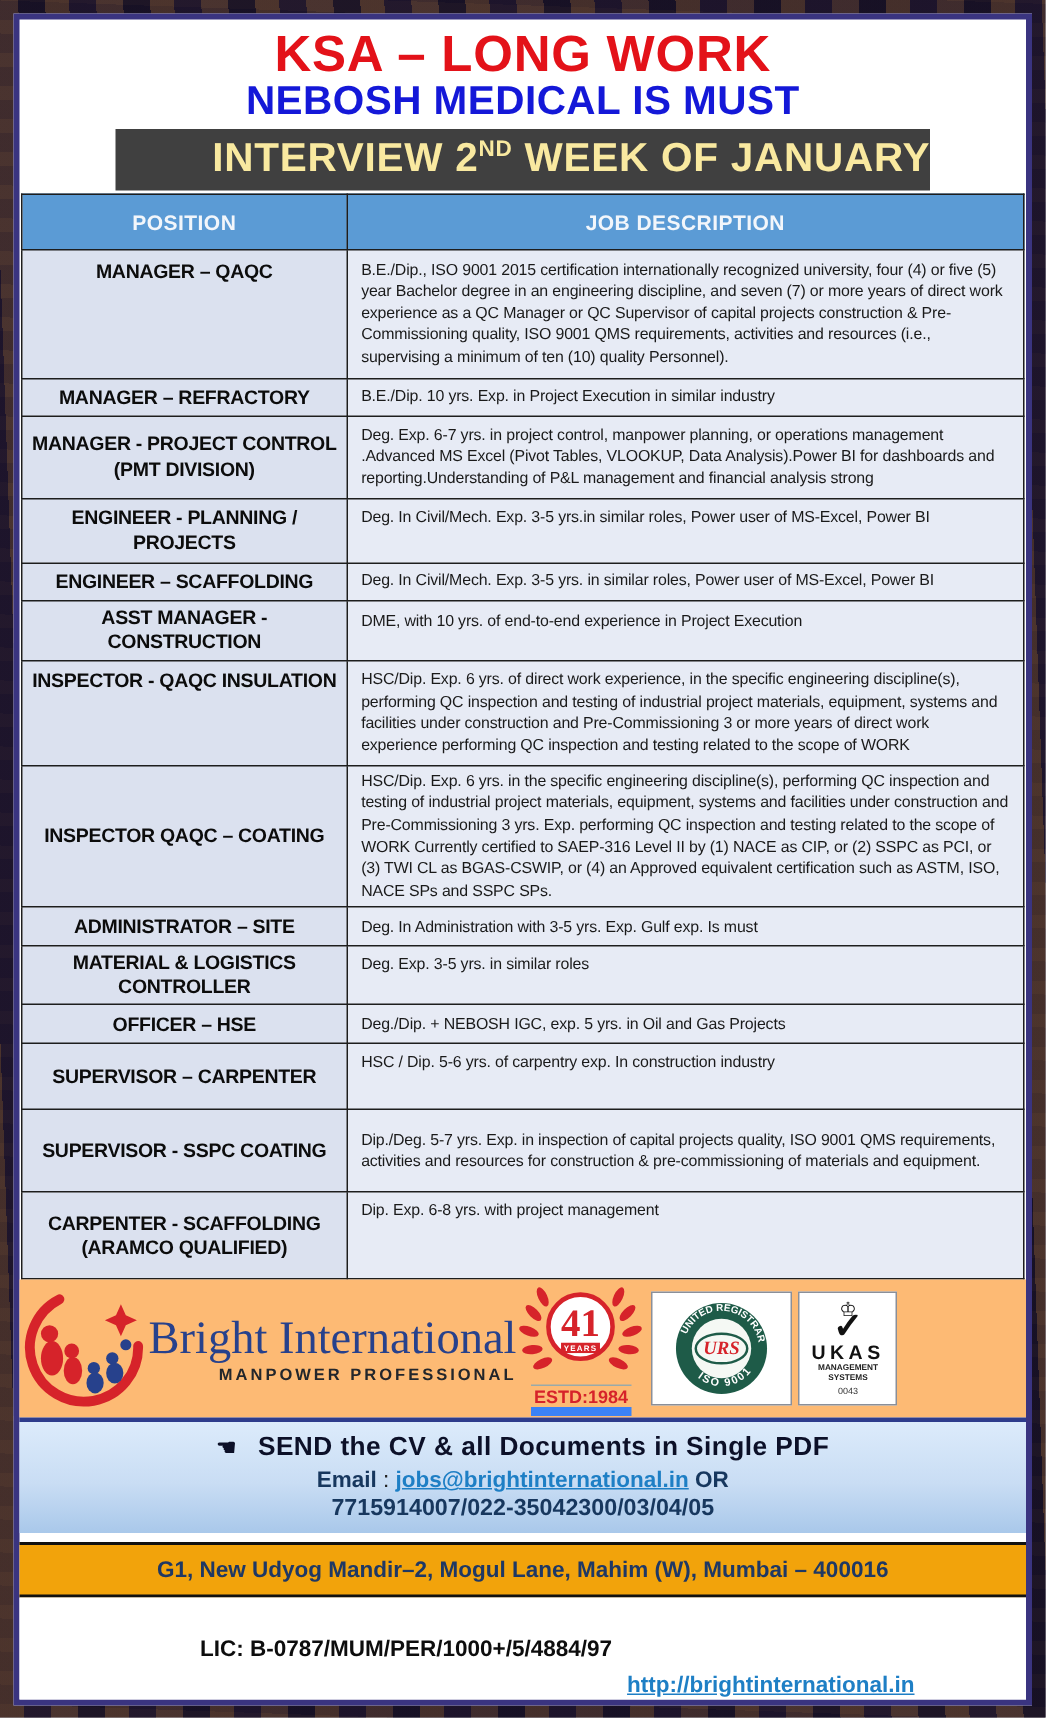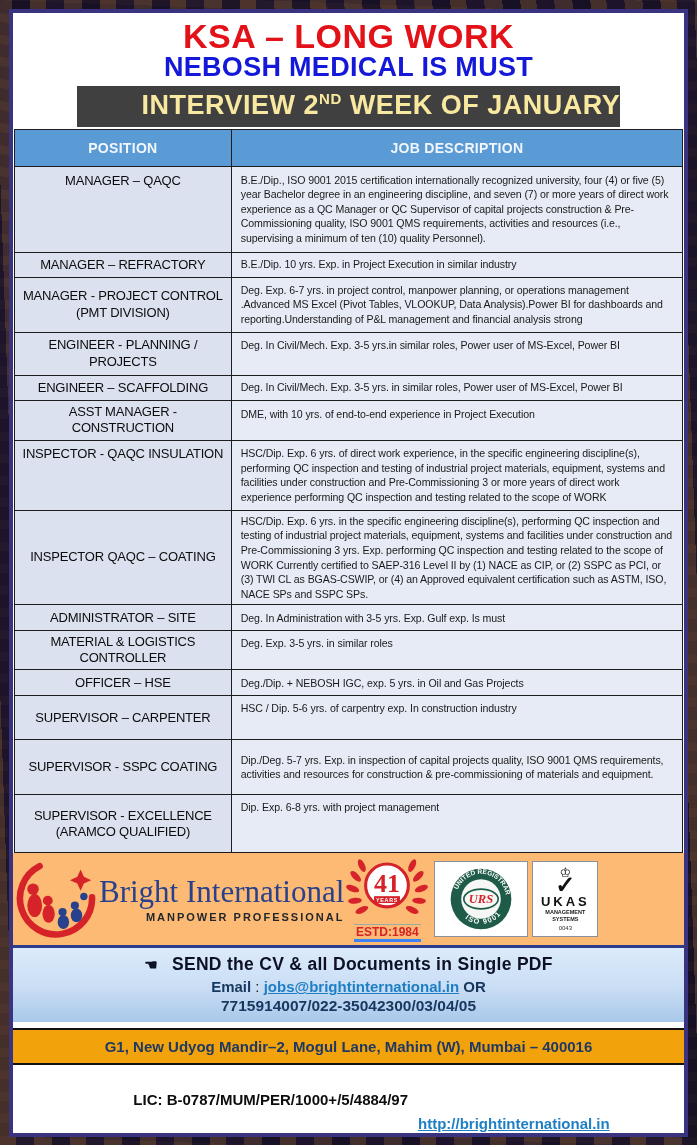--- a/index.html
+++ b/index.html
@@ -28,21 +28,21 @@
   .banner sup{font-size:15px; vertical-align:super;}
   
   table.jobs{width:calc(100% - 2px); margin:2px auto 0 auto; border-collapse:collapse; table-layout:fixed;}
   table.jobs th, table.jobs td{border:1px solid #1d1d1d;}
   table.jobs th{
     background:#5b9bd5; color:#f2f6fb; font-size:14px; font-weight:bold;
     height:34px; letter-spacing:.3px;
   }
   th.c-pos{width:32%;}
   td.pos{
-    background:#dbe1ef; font-weight:normal; text-align:center; vertical-align:middle;
+    background:#dbe1ef; font-weight:bold; text-align:center; vertical-align:middle;
     font-size:13px; color:#0c0c0c; padding:2px 6px; line-height:1.25; letter-spacing:-.2px;
   }
   td.desc{
     background:#e7ebf5; vertical-align:middle; font-size:10.6px; color:#1a1a1a;
     padding:3px 9px; line-height:1.38; letter-spacing:-.1px;
   }
   
   .logo-band{
     height:88px; display:flex; align-items:center; padding:2px 6px 2px 2px; gap:4px;
     background:#fdba74;
@@ -51,21 +51,21 @@
   .brand-text{margin-left:2px;}
   .brand-name{
     font-family:"Liberation Serif", serif; color:#27418c; font-size:31px; line-height:1; white-space:nowrap;
   }
   .brand-tag{
     color:#23262b; font-size:11px; font-weight:bold; letter-spacing:2px; text-align:right; margin-top:4px;
   }
   .badge41{width:86px; text-align:center; margin-left:-4px; flex-shrink:0;}
   .estd{
     color:#d6232a; font-weight:bold; font-size:12px; line-height:1;
-    border-top:1px solid #9aa; border-bottom:3px solid #3b82f6; display:inline-block; padding:1px 2px;
+    border-top:1px solid #9aa; border-bottom:6px solid #3b82f6; display:inline-block; padding:1px 2px;
   }
   .cert-box{
     border:1px solid #8a8f99; background:#fff; height:74px; display:flex; flex-direction:column;
     align-items:center; justify-content:center; flex-shrink:0;
   }
   .urs-box{width:92px;}
   .ukas-box{width:64px;}
   .ukas-glyph{font-size:13px; line-height:.8; color:#111;}
   .ukas-check{font-size:24px; font-weight:bold; color:#111; line-height:.7; margin-top:-2px;}
   .ukas-name{font-size:13px; font-weight:bold; letter-spacing:3px; color:#111; margin-top:1px;}
@@ -159,21 +159,21 @@
         </tr>
       <tr style="height:44px">
           <td class="pos">SUPERVISOR – CARPENTER</td>
           <td class="desc" style="vertical-align:top;padding-top:5px">HSC / Dip. 5-6 yrs.  of carpentry exp. In construction industry</td>
         </tr>
       <tr style="height:55px">
           <td class="pos">SUPERVISOR - SSPC COATING</td>
           <td class="desc">Dip./Deg. 5-7 yrs. Exp. in inspection of capital projects quality, ISO 9001 QMS requirements, activities and resources for construction &amp; pre-commissioning of materials and equipment.</td>
         </tr>
       <tr style="height:58px">
-          <td class="pos">SUPERVISOR - EXCELLENCE (ARAMCO QUALIFIED)</td>
+          <td class="pos">CARPENTER - SCAFFOLDING (ARAMCO QUALIFIED)</td>
           <td class="desc" style="vertical-align:top;padding-top:5px">Dip. Exp. 6-8 yrs. with project management</td>
         </tr>
     </tbody>
   </table>
 
   <div class="logo-band">
     <div class="brand-wrap">
       <svg width="82" height="82" viewBox="0 0 100 100">
         <path d="M30 10 A 44 44 0 1 0 94 48" fill="none" stroke="#d6232a" stroke-width="8" stroke-linecap="round"></path>
         <path d="M80 14 L84 23 L93 27 L84 31 L80 40 L76 31 L67 27 L76 23 Z" fill="#d6232a"></path>

